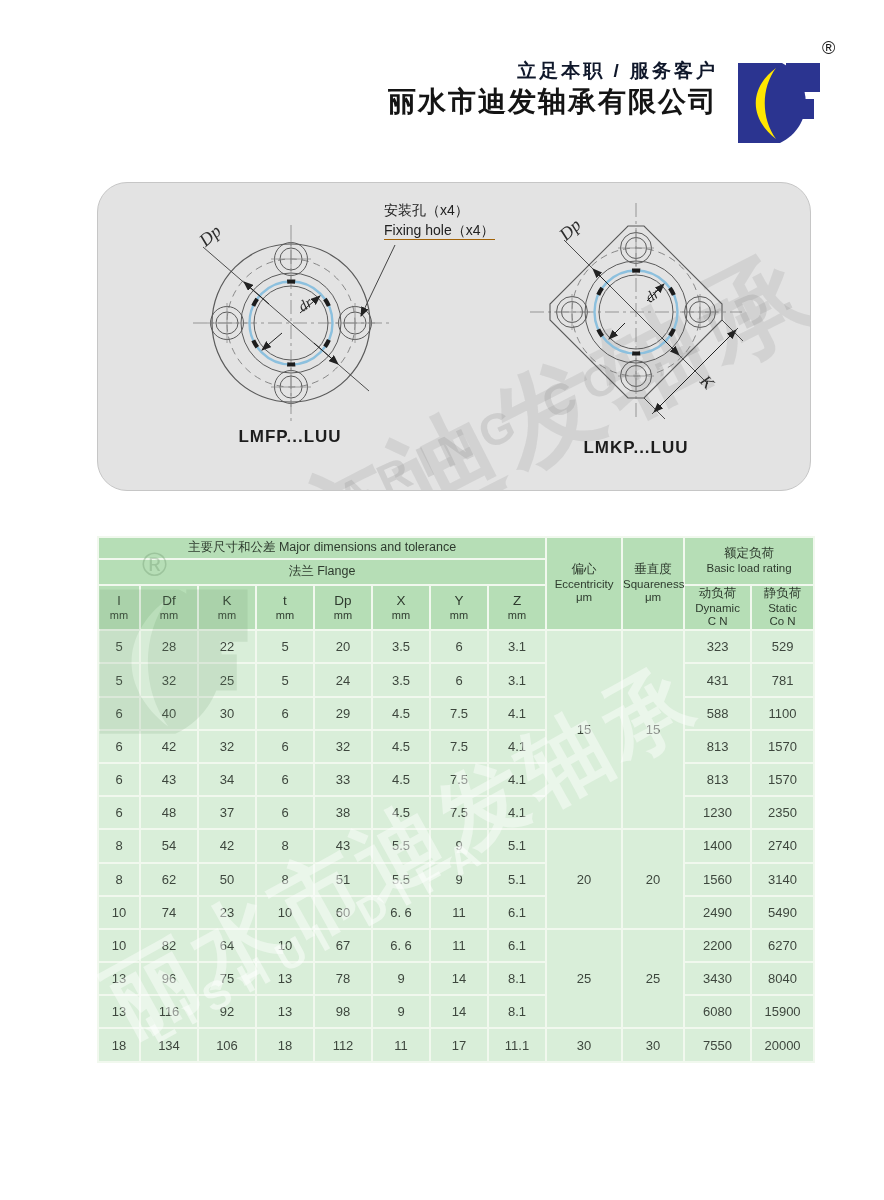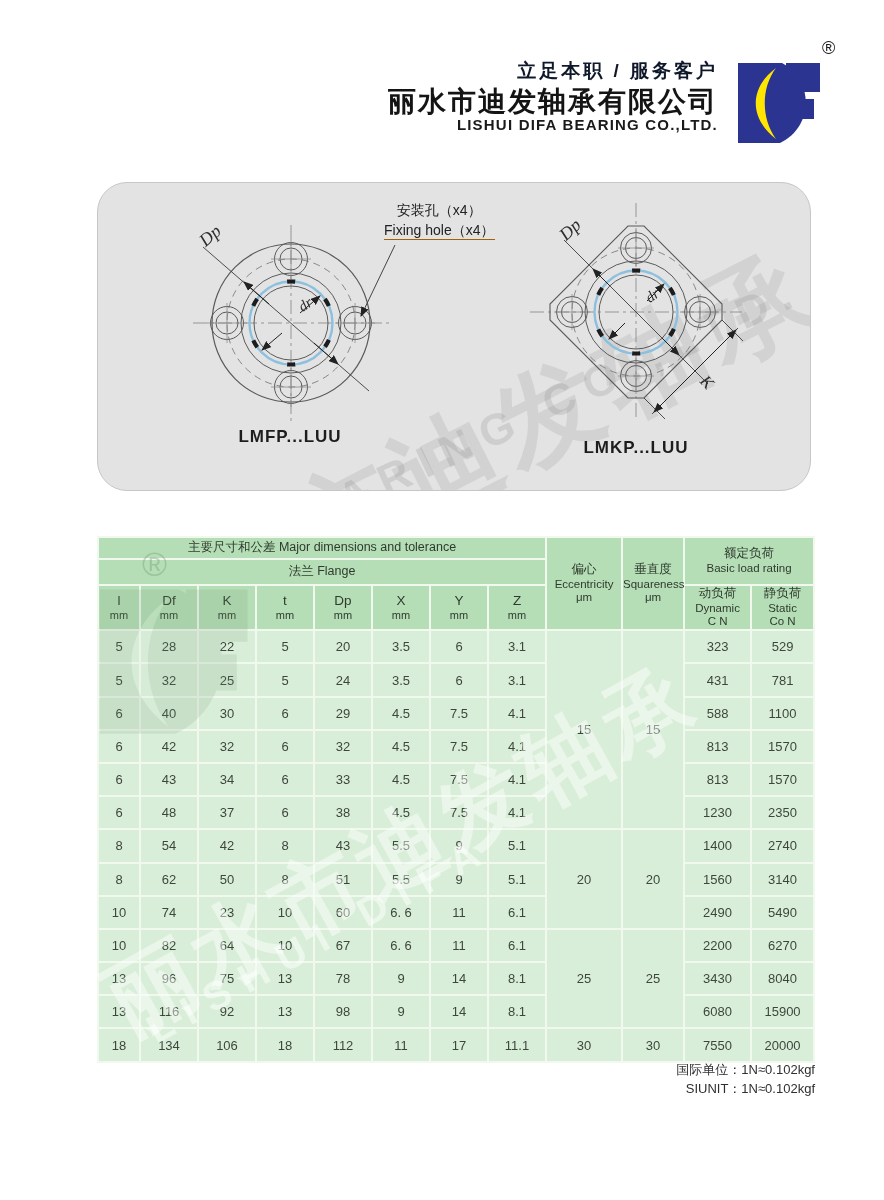--- a/index.html
+++ b/index.html
@@ -19,21 +19,21 @@
          border:1px solid #c6c6c6;border-radius:30px;overflow:hidden;}
   .wm{position:absolute;white-space:nowrap;font-weight:bold;pointer-events:none;}
   .wm-panel-cn{left:200px;top:290px;font-size:105px;letter-spacing:10px;color:rgba(125,125,125,0.16);
                transform:rotate(-27deg);transform-origin:left center;}
   .wm-panel-en{left:165px;top:330px;font-size:44px;letter-spacing:12px;color:rgba(125,125,125,0.20);
                transform:rotate(-25deg);transform-origin:left center;}
   .caption{position:absolute;width:160px;text-align:center;font-weight:bold;font-size:17px;
            letter-spacing:1px;color:#1d1d1d;}
   .cap-left{left:112px;top:244px;}
   .cap-right{left:458px;top:255px;}
-  .fixlabel{position:absolute;left:286px;top:18px;text-align:center;font-size:14px;color:#222;line-height:1.4;}
+  .fixlabel{position:absolute;left:286px;top:18px;font-size:14px;color:#222;line-height:1.4;}
   .fixlabel .u{border-bottom:1px solid #a16207;padding-bottom:1px;}
   .dimtext{font-style:italic;font-family:"Liberation Serif","DejaVu Serif",serif;fill:#2c2c2c;}
 
   
   .table-wrap{left:97px;top:536px;width:853px;}
   table.dim{border-collapse:collapse;width:716px;table-layout:fixed;}
   table.dim td{border:2px solid #f1f8ee;text-align:center;vertical-align:middle;padding:0;}
   thead td{background:#b6deb6;color:#2e3b2e;}
   tbody td{background:#d9eed9;color:#3d463d;font-size:13px;height:31.2px;}
   .hd-cn{font-size:12.5px;line-height:1.25;}
@@ -54,21 +54,20 @@
   
   .notes{top:1060px;right:69px;text-align:right;font-size:13px;color:#2f2f2f;line-height:19px;}
 </style>
 </head>
 <body>
 
 <div class="page">
 
   <div class="abs slogan">立足本职 / 服务客户</div>
   <div class="abs company-cn">丽水市迪发轴承有限公司</div>
-  <div class="abs company-en">LISHUI DIFA BEARING CO.,LTD.</div>
   <div class="abs logo">
     <svg width="94" height="92" viewBox="0 0 94 92">
       <path d="M8,8 H52 C84,24 84,72 50,88 H8 Z" fill="#2b3490"></path>
       <rect x="56" y="8" width="34" height="29" fill="#2b3490"></rect>
       <rect x="58" y="44" width="26" height="20" fill="#2b3490"></rect>
       <path d="M46,13 C19,33 19,63 46,84 C31,63 31,33 46,13 Z" fill="#ffe600"></path>
     </svg>
   </div>
   <div class="abs regmark">®</div>
 
@@ -441,18 +440,14 @@
   <div class="abs ghost-reg">®</div>
   <div class="abs ghost-logo">
     <svg width="170" height="166" viewBox="0 0 94 92">
       <path d="M8,8 H52 C84,24 84,72 50,88 H8 Z" fill="#6f9a6f"></path>
       <rect x="56" y="8" width="34" height="29" fill="#6f9a6f"></rect>
       <rect x="58" y="44" width="26" height="20" fill="#6f9a6f"></rect>
       <path d="M46,13 C19,33 19,63 46,84 C31,63 31,33 46,13 Z" fill="#cfe4cf"></path>
     </svg>
   </div>
 
-  <div class="abs notes">
-    <div>国际单位：1N≈0.102kgf</div>
-    <div>SIUNIT：1N≈0.102kgf</div>
-  </div>
 
 </div>
 
 </body></html>

